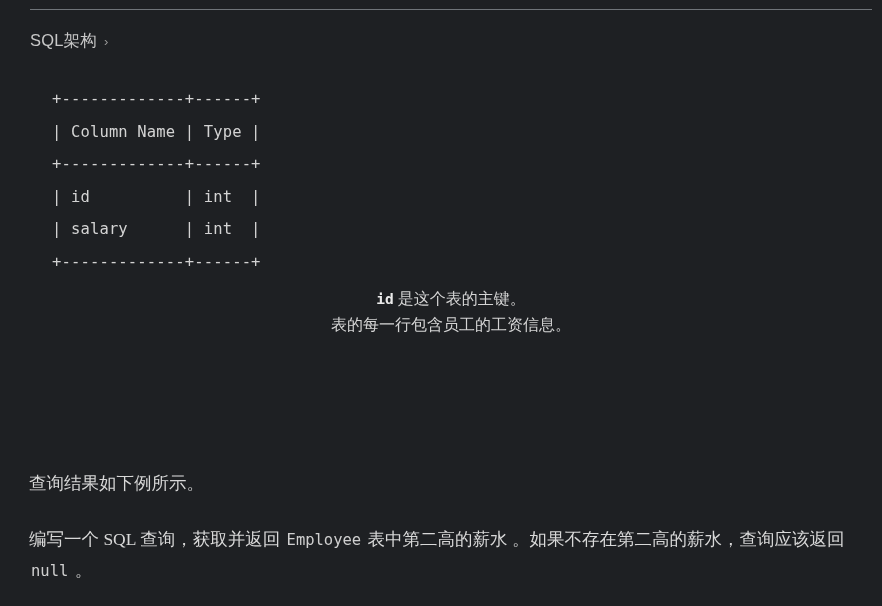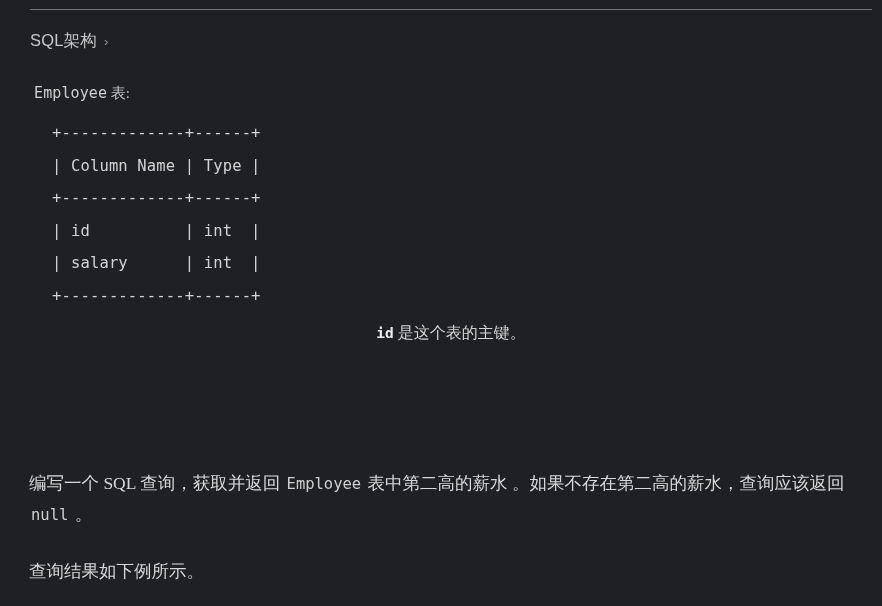--- a/index.html
+++ b/index.html
@@ -130,33 +130,33 @@
 
   <div class="top-rule"></div>
 
   <div class="details-row">
     <span class="details-summary">SQL架构</span>
     <span class="chevron">›</span>
   </div>
 
   <div class="schema-block">
 
-    <div class="schema-title"><span class="mono">Employee</span><span class="cjk"> 表:</span></div>
 
     <pre class="ascii-table">+-------------+------+
 | Column Name | Type |
 +-------------+------+
 | id          | int  |
 | salary      | int  |
 +-------------+------+</pre>
 
     <ul class="note-list">
       <li class="note-item"><code>id</code><span> 是这个表的主键。</span></li>
+      <li class="note-item"><span>表的每一行包含员工的工资信息。</span></li>
     </ul>
 
   </div>
 
   <div class="prose">
+    <p>查询结果如下例所示。</p>
     <p><span>编写一个 SQL 查询，获取并返回 </span><code>Employee</code><span> 表中第二高的薪水 。如果不存在第二高的薪水，查询应该返回 </span><code>null</code><span> 。</span></p>
-    <p>查询结果如下例所示。</p>
   </div>
 
 </div>
 
 </body></html>

